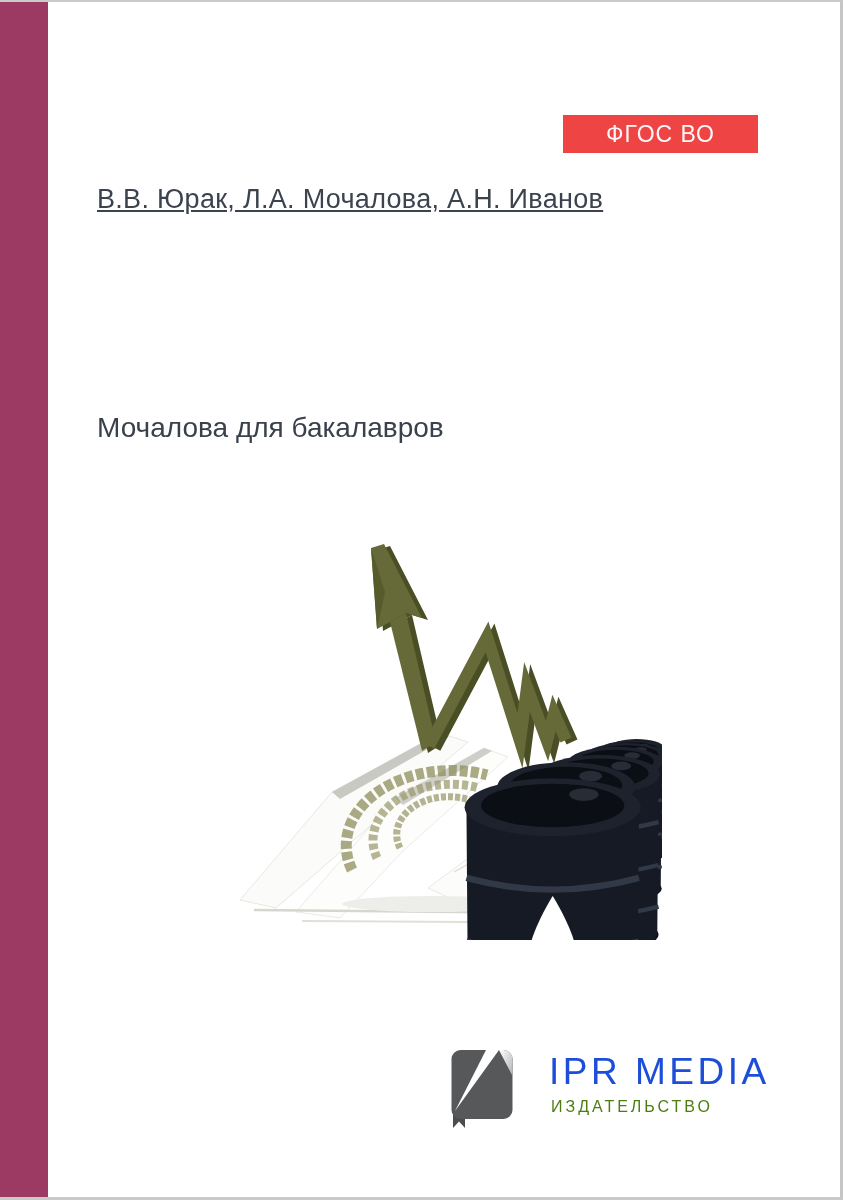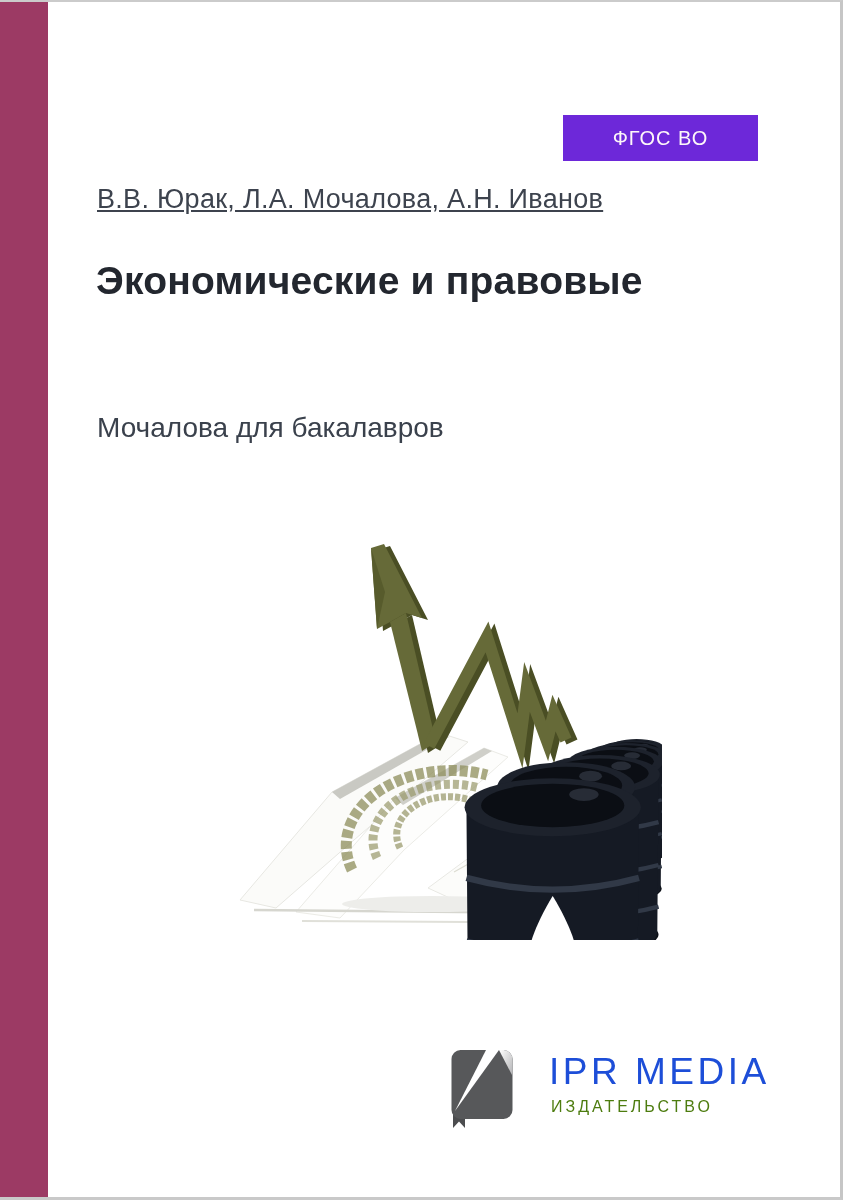--- a/index.html
+++ b/index.html
@@ -11,24 +11,24 @@
   .frame {
     position:absolute; inset:0; box-sizing:border-box;
     border-top:2px solid #cbcbcb; border-right:3px solid #c6c6c6; border-bottom:3px solid #c9c9c9;
     pointer-events:none;
   }
   .stripe {
     position:absolute; left:0; top:0; width:48px; height:1200px;
     background:#9c3a64;
   }
   .badge {
-    position:absolute; left:563px; top:115px; width:195px; height:46px;
-    background:#6d28d9; color:#fdf6f9;
+    position:absolute; left:563px; top:115px; width:195px; height:38px;
+    background:#ef4444; color:#fdf6f9;
     display:flex; align-items:center; justify-content:center;
-    font-size:20px; letter-spacing:1px;
+    font-size:23px; letter-spacing:1px;
   }
   .authors {
     position:absolute; left:97px; top:184px;
     font-size:27px; color:#3d434e; letter-spacing:0.3px;text-decoration:underline;
   }
   .title {
     position:absolute; left:96px; top:257px;
     font-size:39px; font-weight:bold; color:#23272f;
     line-height:47px; letter-spacing:0.2px;
   }
@@ -54,21 +54,20 @@
 <div class="stripe"></div>
 <div class="frame"></div>
 
 <div class="badge">
   <span>ФГОС ВО</span>
 </div>
 
 <div class="authors">В.В. Юрак, Л.А. Мочалова, А.Н. Иванов</div>
 
 <div class="title">
-  <div>Экономические и правовые</div>
 </div>
 
 <div class="subtitle">Мочалова для бакалавров</div>
 
 <svg class="illustration" width="430" height="400" viewBox="0 0 430 400" aria-hidden="true">
   <defs>
     <symbol id="barrel" viewBox="0 0 100 170" overflow="visible">
       <ellipse cx="50" cy="151" rx="47" ry="14" fill="#0d1118"></ellipse>
       <path d="M3,20 L97,20 L96,148 Q96,165 50,165 Q4,165 4,148 Z" fill="#151a24"></path>
       <path d="M3,59 Q50,72 97,59" stroke="#313947" stroke-width="3.5" fill="none"></path>

